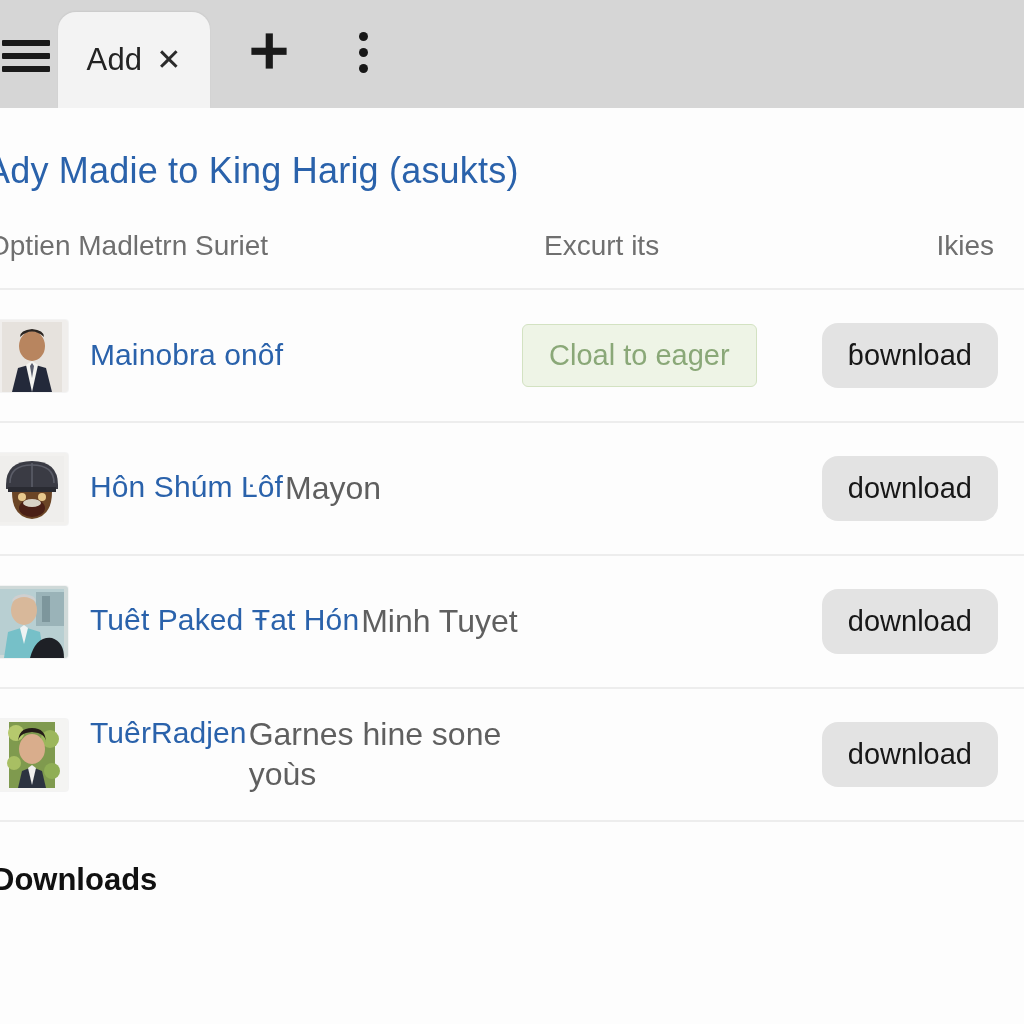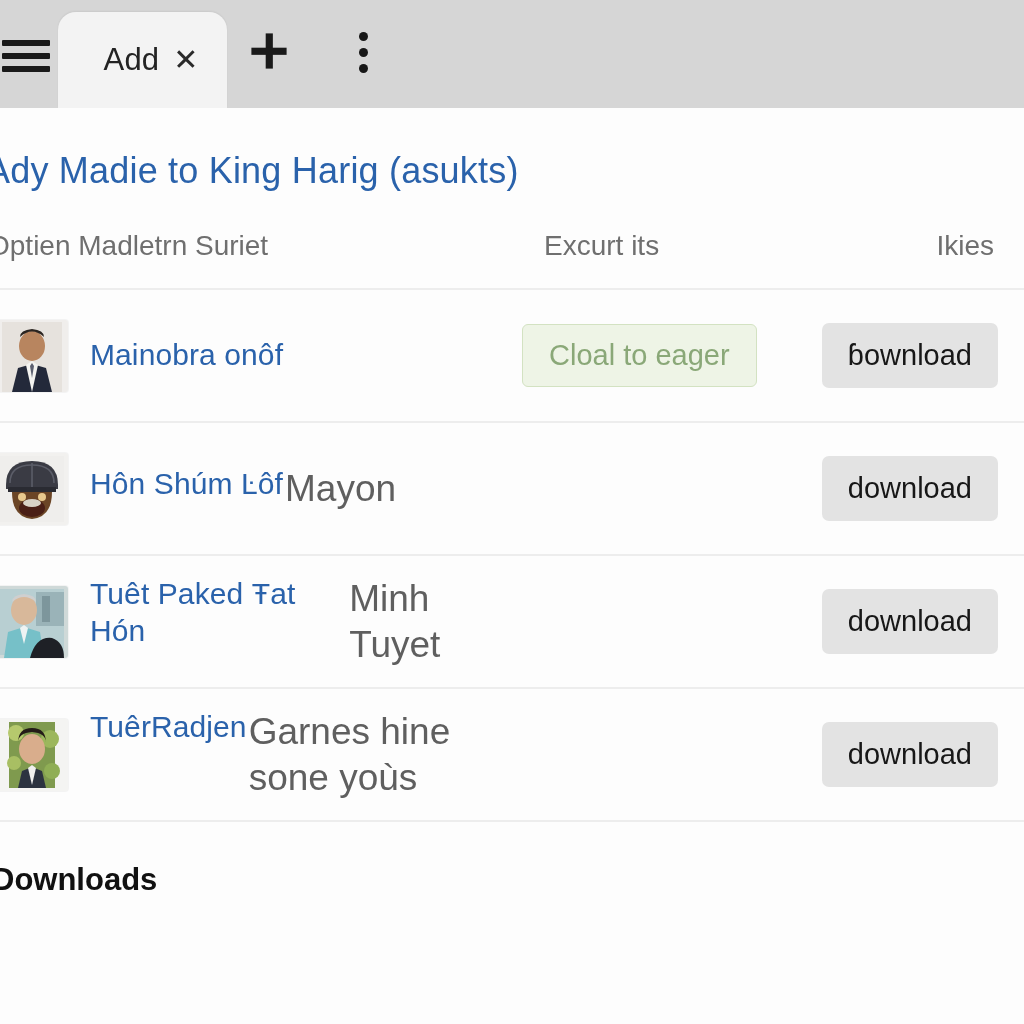--- a/index.html
+++ b/index.html
@@ -56,21 +56,20 @@
     width: 152px;
     height: 96px;
     background: #f3f3f3;
     border-radius: 18px 18px 0 0;
     display: flex;
     align-items: center;
     justify-content: center;
     gap: 14px;
     box-shadow: 0 -1px 2px rgba(0,0,0,0.06);
     cursor: pointer;
-    padding-left: 17px;
   }
   .tab-label {
     font-size: 31px;
     color: #232323;
     letter-spacing: 0.2px;
   }
   .tab-close {
     font-size: 30px;
     color: #2a2a2a;
     line-height: 1;
@@ -248,21 +247,21 @@
 
   .titles { display: flex; gap: 2px; }
   .t-main {
     font-size: 30px;
     color: #2a62ab;
     line-height: 1.22;
     letter-spacing: 0.1px;
     cursor: pointer;
   }
   .t-sub {
-    font-size: 37px;
+    font-size: 32px;
     color: #5f5f5f;
     line-height: 1.22;
   }
 
   .cell-mid {
     width: 310px;
     display: flex;
     align-items: center;
     text-align: right;
   }
@@ -282,21 +281,21 @@
   .cell-right {
     flex: 1;
     display: flex;
     align-items: center;
     justify-content: flex-end;
     padding-right: 10px;
   }
   .dl-btn {
     background: #e3e3e3;
     border: none;
-    border-radius: 7px;
+    border-radius: 16px;
     padding: 16px 26px;
     font-size: 29px;
     color: #171717;
     font-family: "Liberation Sans", sans-serif;
     cursor: pointer;
     white-space: nowrap;
   }
 
   .downloads-heading {
     font-size: 31px;

